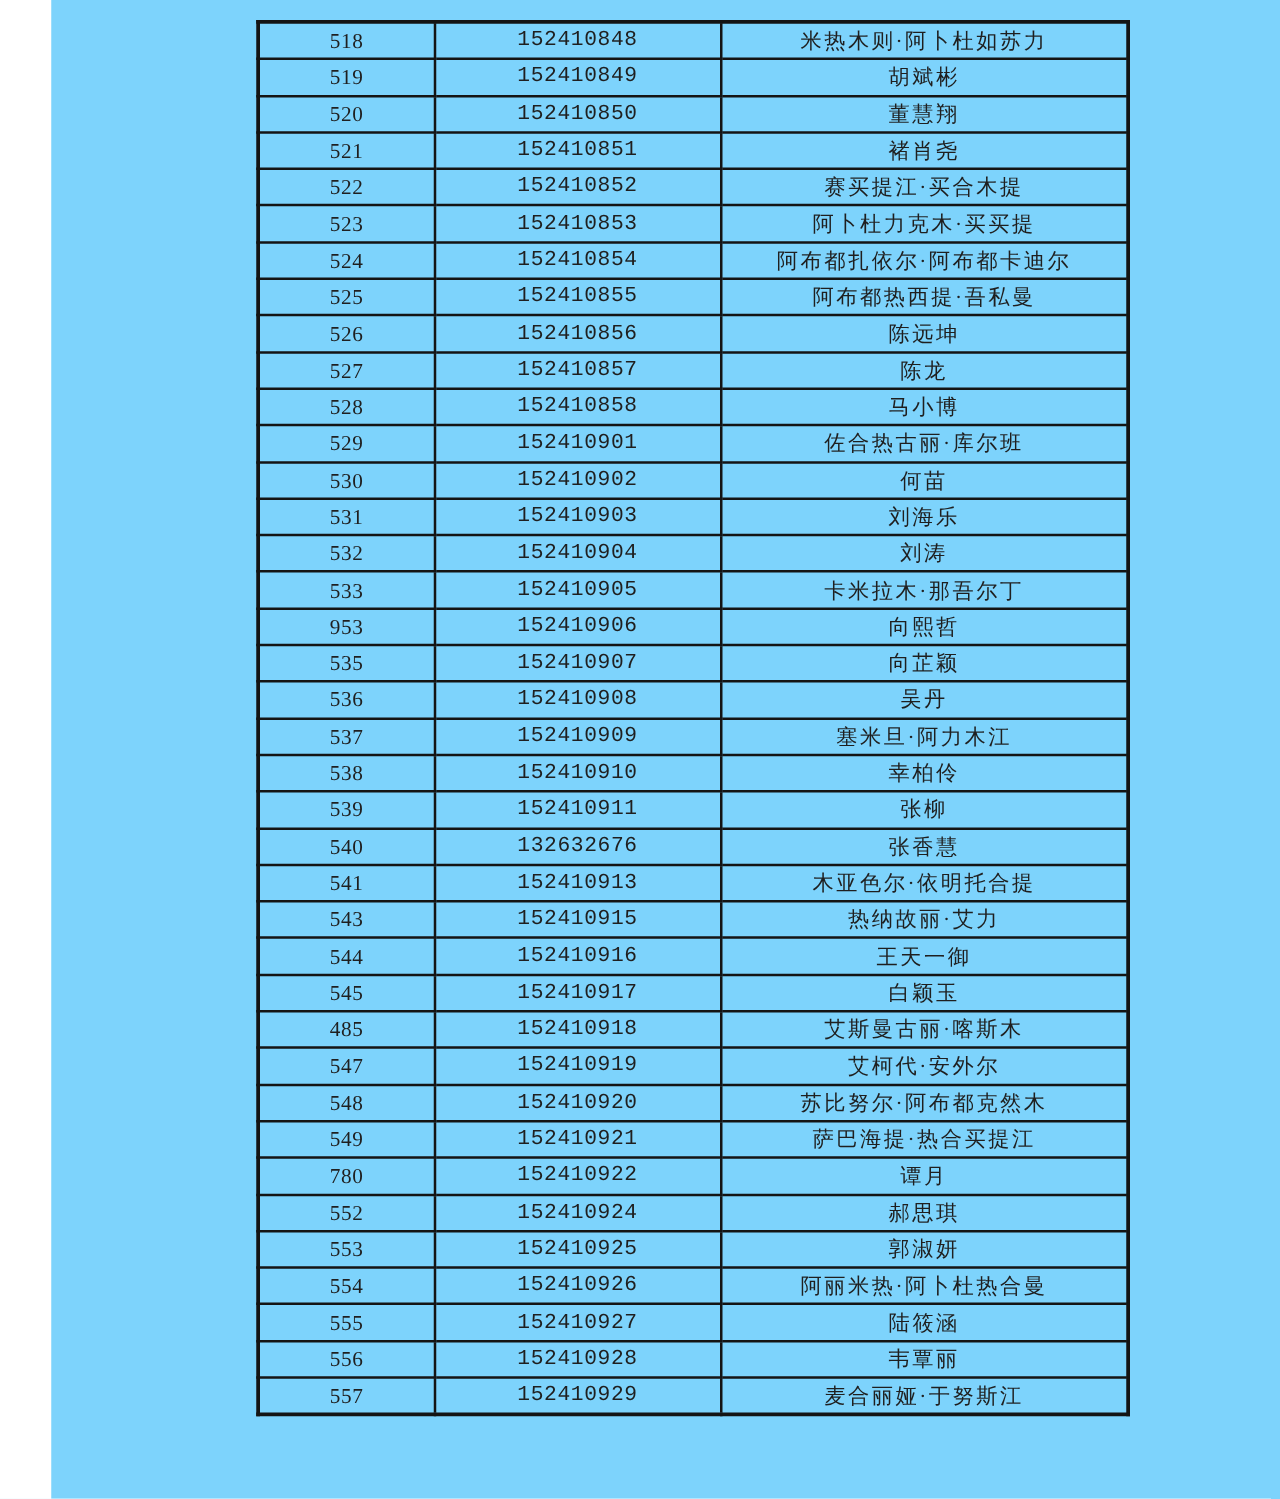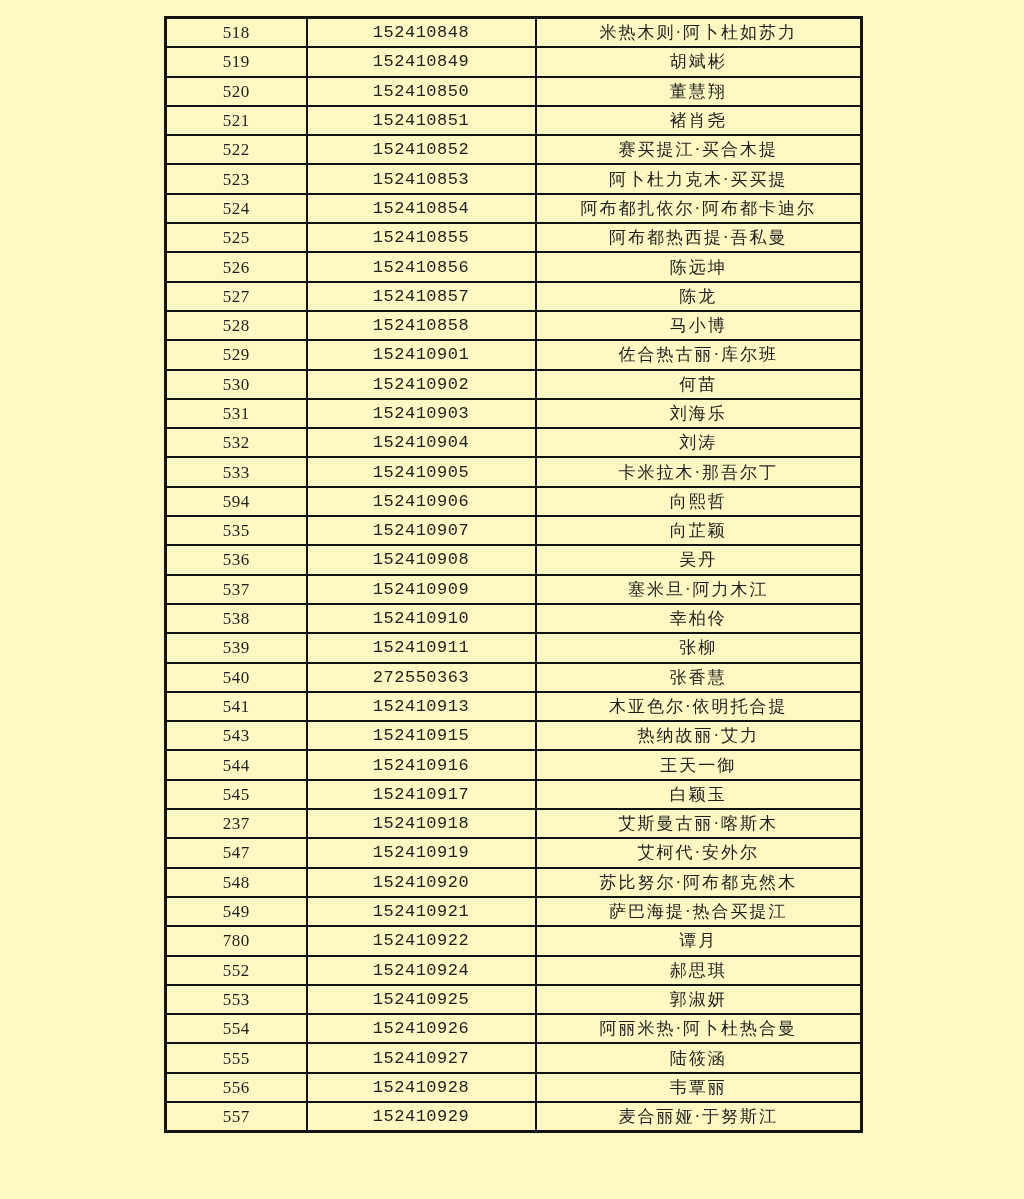--- a/index.html
+++ b/index.html
@@ -10,21 +10,22 @@
   body {
     width: 1024px;
     height: 1199px;
     position: relative;
     font-family: "Liberation Serif", "DejaVu Serif", serif;
     color: #1f1f1f;
   }
   .page {
     position: absolute;
     inset: 0;
-    background: #fef9c3;
+    background: #7dd3fc;
+    margin-left: 41px;
   }
   table.roster {
     position: absolute;
     left: 164px;
     top: 16px;
     width: 696px;
     border-collapse: collapse;
     table-layout: fixed;
     border: 3px solid #141414;
   }
@@ -140,21 +141,21 @@
           <td class="col-no">532</td>
           <td class="col-id">152410904</td>
           <td class="col-name">刘涛</td>
         </tr>
         <tr>
           <td class="col-no">533</td>
           <td class="col-id">152410905</td>
           <td class="col-name">卡米拉木·那吾尔丁</td>
         </tr>
         <tr>
-          <td class="col-no">594</td>
+          <td class="col-no">953</td>
           <td class="col-id">152410906</td>
           <td class="col-name">向熙哲</td>
         </tr>
         <tr>
           <td class="col-no">535</td>
           <td class="col-id">152410907</td>
           <td class="col-name">向芷颖</td>
         </tr>
         <tr>
           <td class="col-no">536</td>
@@ -171,21 +172,21 @@
           <td class="col-id">152410910</td>
           <td class="col-name">幸柏伶</td>
         </tr>
         <tr>
           <td class="col-no">539</td>
           <td class="col-id">152410911</td>
           <td class="col-name">张柳</td>
         </tr>
         <tr>
           <td class="col-no">540</td>
-          <td class="col-id">272550363</td>
+          <td class="col-id">132632676</td>
           <td class="col-name">张香慧</td>
         </tr>
         <tr>
           <td class="col-no">541</td>
           <td class="col-id">152410913</td>
           <td class="col-name">木亚色尔·依明托合提</td>
         </tr>
         <tr>
           <td class="col-no">543</td>
           <td class="col-id">152410915</td>
@@ -195,21 +196,21 @@
           <td class="col-no">544</td>
           <td class="col-id">152410916</td>
           <td class="col-name">王天一御</td>
         </tr>
         <tr>
           <td class="col-no">545</td>
           <td class="col-id">152410917</td>
           <td class="col-name">白颖玉</td>
         </tr>
         <tr>
-          <td class="col-no">237</td>
+          <td class="col-no">485</td>
           <td class="col-id">152410918</td>
           <td class="col-name">艾斯曼古丽·喀斯木</td>
         </tr>
         <tr>
           <td class="col-no">547</td>
           <td class="col-id">152410919</td>
           <td class="col-name">艾柯代·安外尔</td>
         </tr>
         <tr>
           <td class="col-no">548</td>

